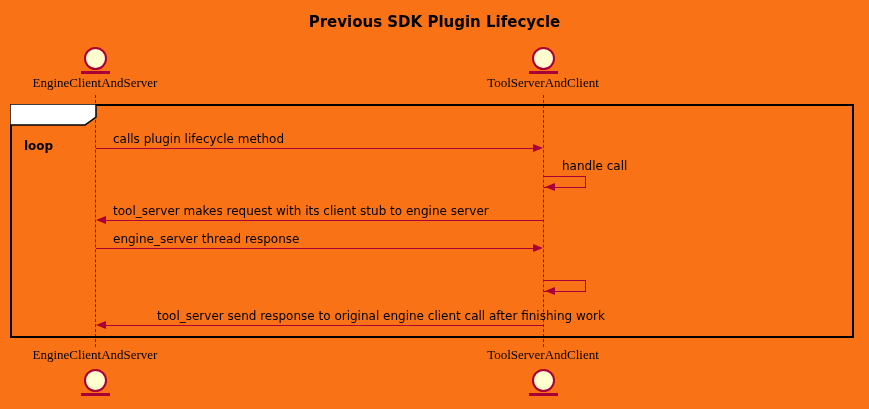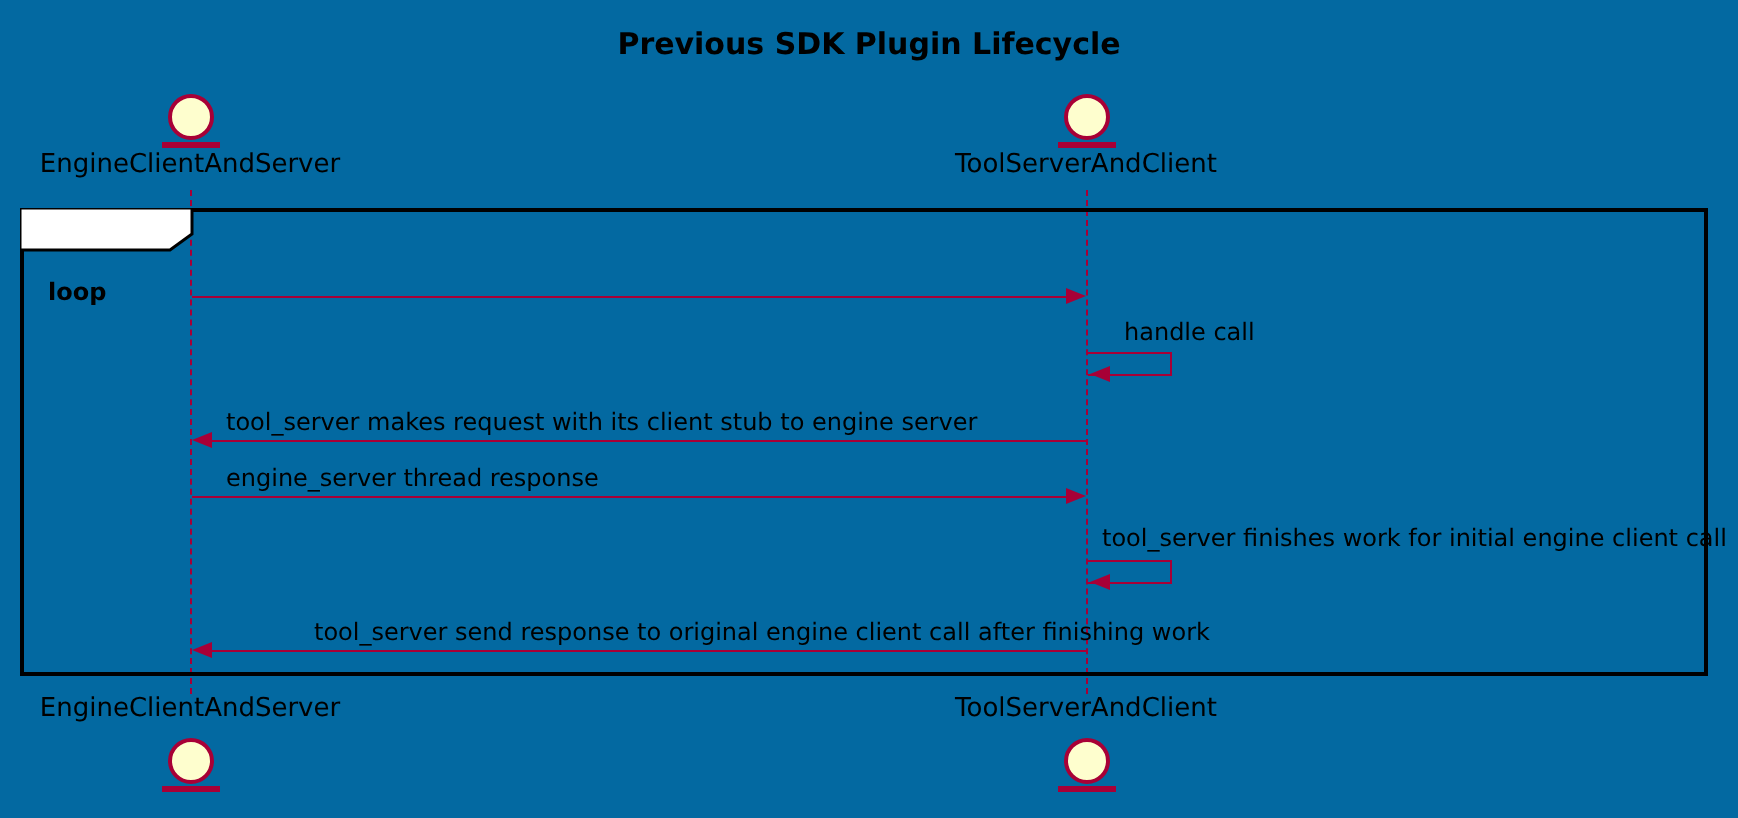--- a/index.html
+++ b/index.html
@@ -1,29 +1,29 @@
 <!DOCTYPE html>
 <html><head>
 <meta charset="utf-8">
 <style>
   html,body{margin:0;padding:0;background:#ffffff;}
   .canvas{
     position:relative;
     width:869px;height:409px;
-    background:#0369a1;
+    background:#f97316;
     font-family:"DejaVu Sans","Liberation Sans",sans-serif;
     overflow:hidden;
   }
   .title{
     position:absolute;top:13px;left:0;width:869px;
     text-align:center;font-size:15px;font-weight:bold;color:#000;
   }
   .p-label{
     position:absolute;width:190px;text-align:center;
-    font-size:13px;color:#000;white-space:nowrap;
+    font-size:13px;color:#000;white-space:nowrap;font-family:Liberation Serif, serif;
   }
   .entity-circle{
     position:absolute;width:19px;height:19px;border-radius:50%;
     background:#FEFECE;border:2px solid #A80036;box-sizing:content-box;
   }
   .entity-underline{
     position:absolute;width:29px;height:3px;background:#A80036;
   }
   .lifeline{
     position:absolute;width:0;border-left:1px dashed #A80036;
@@ -78,36 +78,36 @@
 
   <div class="lifeline" style="left:95px;top:95px;height:252px;"></div>
   <div class="lifeline" style="left:543px;top:95px;height:252px;"></div>
 
   <div class="loop-frame"></div>
   <svg class="loop-pentagon" width="88" height="23">
     <polygon points="0,0 86,0 86,13 75,21 0,21" fill="#ffffff" stroke="#000000" stroke-width="1.5"></polygon>
   </svg>
   <div class="loop-pentagon-text">loop</div>
 
+  <div class="msg-label" style="left:113px;top:132px;">calls plugin lifecycle method</div>
   <div class="msg-line" style="left:96px;top:148px;width:438px;"></div>
   <span class="arrow-right" style="left:533px;top:144px;"></span>
 
   <div class="msg-label" style="left:562px;top:159px;">handle call</div>
   <div class="self-box" style="left:544px;top:176px;"></div>
   <span class="arrow-left" style="left:545px;top:183px;"></span>
 
   <div class="msg-label" style="left:113px;top:204px;">tool_server makes request with its client stub to engine server</div>
   <div class="msg-line" style="left:105px;top:220px;width:438px;"></div>
   <span class="arrow-left" style="left:96px;top:216px;"></span>
 
   <div class="msg-label" style="left:113px;top:232px;">engine_server thread response</div>
   <div class="msg-line" style="left:96px;top:248px;width:438px;"></div>
   <span class="arrow-right" style="left:533px;top:244px;"></span>
 
-  <div class="msg-label" style="left:551px;top:262px;">tool_server finishes work for initial engine client call</div>
   <div class="self-box" style="left:544px;top:280px;"></div>
   <span class="arrow-left" style="left:545px;top:287px;"></span>
 
   <div class="msg-label" style="left:113px;top:309px;margin-left:44px;">tool_server send response to original engine client call after finishing work</div>
   <div class="msg-line" style="left:105px;top:325px;width:438px;"></div>
   <span class="arrow-left" style="left:96px;top:321px;"></span>
 
   <div class="p-label" style="left:0px;top:347px;">EngineClientAndServer</div>
   <div class="entity-circle" style="left:84px;top:369px;"></div>
   <div class="entity-underline" style="left:81px;top:393px;"></div>

